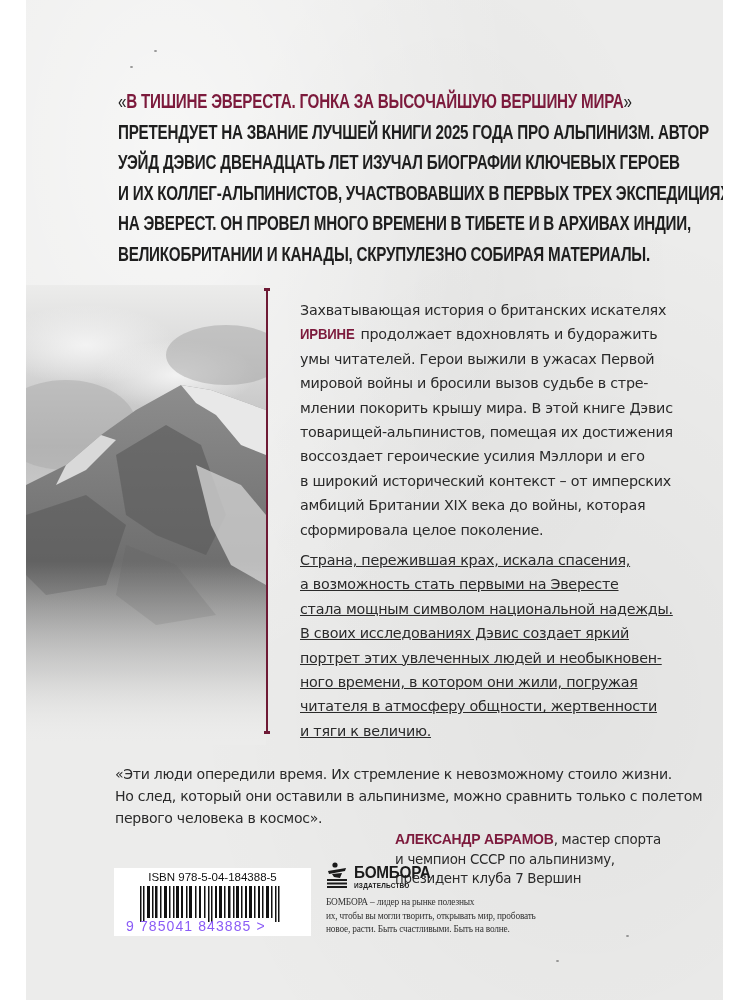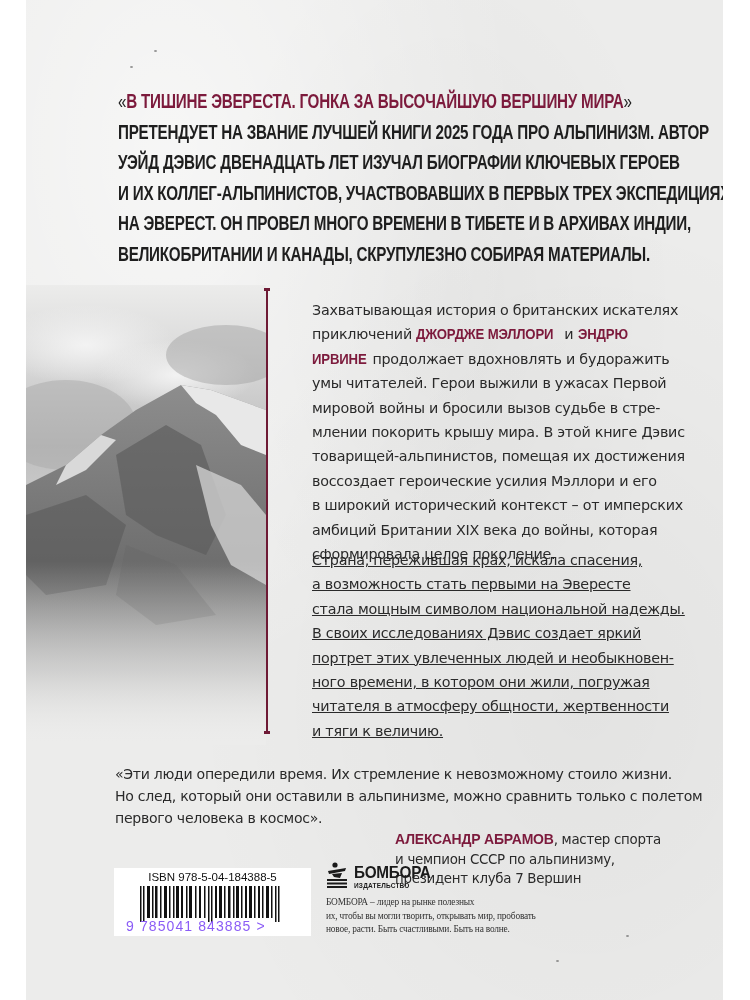--- a/index.html
+++ b/index.html
@@ -42,21 +42,21 @@
   .vrule::before, .vrule::after {
     content: ""; position: absolute; left: -2px; width: 6px; height: 3px; background: #6e1a35;
   }
   .vrule::before { top: 0; }
   .vrule::after { bottom: 0; }
 
   
   .body-text {
     position: absolute; left: 274px; width: 400px;
     font-family: "DejaVu Sans", sans-serif; font-size: 14.3px; line-height: 24.4px;
-    color: #2a2a2a; letter-spacing: -0.25px; margin-left: 12px;
+    color: #2a2a2a; letter-spacing: -0.25px;
   }
   .body-text .line { display: block; white-space: nowrap; }
   .p1 { top: 298px; }
   .p2 { top: 548px; text-decoration: underline; }
   .name {
     font-family: "Liberation Sans", sans-serif; font-weight: bold; color: #7c1a3c;
     text-transform: uppercase; letter-spacing: -0.2px; font-size: 15.5px;
     display: inline-block; transform: scaleX(0.85); transform-origin: left center;
   }
 
@@ -173,21 +173,20 @@
       <polygon points="170,180 215,200 240,230 240,300 205,280 185,240" fill="#cfcfcf" opacity="0.8"></polygon>
       <polygon points="100,260 150,280 190,330 130,340 90,310" fill="#6a6a6a" opacity="0.55"></polygon>
       <rect width="240" height="460" fill="url(#fade)"></rect>
     </svg>
   </div>
 
   <div class="vrule"></div>
 
   <div class="body-text p1">
     <span class="line">Захватывающая история о британских искателях</span>
-    <span class="line"><span>приключений </span><span class="name">Джордже Мэллори</span><span style="margin-left:-18px"> и </span><span class="name">Эндрю</span></span>
     <span class="line"><span class="name">Ирвине</span><span style="margin-left:-8px"> продолжает вдохновлять и будоражить</span></span>
     <span class="line">умы читателей. Герои выжили в ужасах Первой</span>
     <span class="line">мировой войны и бросили вызов судьбе в стре-</span>
     <span class="line">млении покорить крышу мира. В этой книге Дэвис</span>
     <span class="line">товарищей-альпинистов, помещая их достижения</span>
     <span class="line">воссоздает героические усилия Мэллори и его</span>
     <span class="line">в широкий исторический контекст – от имперских</span>
     <span class="line">амбиций Британии XIX века до войны, которая</span>
     <span class="line">сформировала целое поколение.</span>
   </div>

